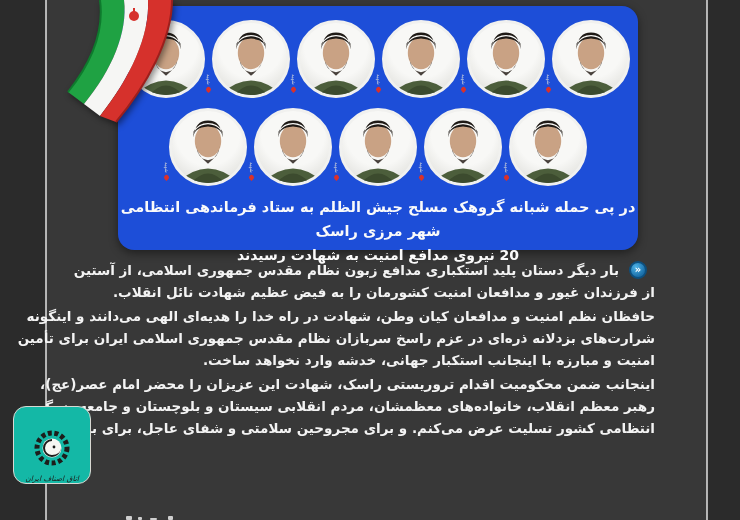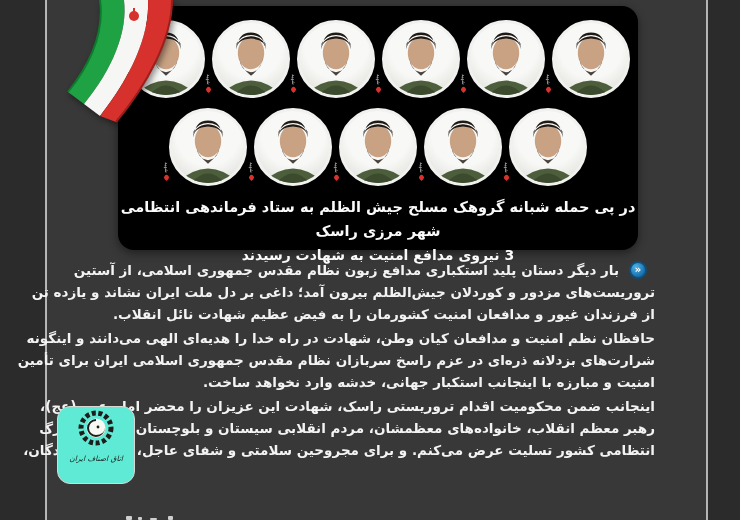--- a/index.html
+++ b/index.html
@@ -8,21 +8,21 @@
     font-family:"DejaVu Sans",sans-serif;
     background:linear-gradient(90deg,#2b2b2b 0,#2b2b2b 46px,#383838 46px,#383838 707px,#2b2b2b 707px);
   }
   .vline{position:absolute;top:0;bottom:0;width:2px;background:rgba(225,225,225,.75);z-index:1;}
   .vline.left{left:45px;}
   .vline.right{left:706px;}
 
   
   .card{
     position:absolute;left:118px;top:6px;width:520px;height:244px;
-    background:#000000;border-radius:16px;z-index:2;
+    background:#1d4ed8;border-radius:16px;z-index:2;
     box-shadow:0 3px 10px rgba(0,0,0,.45);
   }
   .prow{display:flex;justify-content:center;gap:7px;padding-top:14px;}
   .prow.row2{padding-top:10px;}
   .mgroup{position:relative;width:78px;height:78px;flex:0 0 auto;}
   .mcircle{
     box-sizing:border-box;width:78px;height:78px;border:3px solid #f1f1ef;border-radius:50%;
     overflow:hidden;background:radial-gradient(circle at 50% 32%,#f8f8f6 52%,#d7d7d2 100%);
   }
   .mcircle svg{display:block;width:100%;height:100%;}
@@ -60,22 +60,22 @@
     position:absolute;right:8px;top:2px;width:18px;height:18px;border-radius:50%;
     background:radial-gradient(circle at 35% 30%,#4db3e8,#1b6fa9 70%);
     border:2px solid #0d4f7e;box-sizing:border-box;
     display:flex;align-items:center;justify-content:center;
     color:#fff;font-size:10px;line-height:1;font-weight:bold;
   }
 
   
   .logo{
     position:absolute;left:13px;top:406px;width:76px;height:76px;z-index:6;
-    background:#5eead4;border-radius:13px;border:1px solid #d8d8d2;
-    display:flex;flex-direction:column;align-items:center;justify-content:flex-start;margin-left:44px;
+    background:#14b8a6;border-radius:13px;border:1px solid #d8d8d2;
+    display:flex;flex-direction:column;align-items:center;justify-content:flex-end;
   }
   .logo-text{
     font-size:7.5px;color:#1d1d1b;font-style:italic;margin-top:1px;
     direction:rtl;white-space:nowrap;transform:scaleY(.95);
   }
 
   
   .frag{position:absolute;background:#eaeaea;border-radius:1px;opacity:.85;z-index:2;}
 </style>
 </head>
@@ -269,41 +269,40 @@
         <ellipse cx="30" cy="25" rx="11" ry="13.5" fill="#c9a284"></ellipse>
         <path d="M18,22 Q19,8 30,8 Q41,8 42,22 L42,17 Q38,10 30,10 Q22,10 18,17 Z" fill="#1f1a16"></path>
         <path d="M18,22 Q18,12 30,11 Q42,12 42,22 Q42,14 30,13 Q18,14 18,22 Z" fill="#1f1a16"></path>
         <path d="M20,28 Q21,40 30,41 Q39,40 40,28 Q40,36 30,44 Q20,36 20,28 Z" fill="#2a221c" opacity=".85"></path>
       </svg>
     </div>
   </div>
 </div>
   <div class="caption">
     <div class="cap1">در پی حمله شبانه گروهک مسلح جیش الظلم به ستاد فرماندهی انتظامی شهر مرزی راسک</div>
-    <div class="cap2">3 نیروی مدافع امنیت به شهادت رسیدند</div>
+    <div class="cap2">20 نیروی مدافع امنیت به شهادت رسیدند</div>
   </div>
 </div>
 
 <svg class="flag" width="160" height="126" viewBox="0 0 160 126">
   <path d="M62,0 C66,30 54,62 30,92 L46,104 C74,70 90,32 86,0 Z" fill="#1fa243"></path>
   <path d="M86,0 C90,32 74,70 46,104 L62,116 C92,78 112,36 110,0 Z" fill="#f6f6f4"></path>
   <path d="M110,0 C112,36 92,78 62,116 L78,122 C108,86 134,40 134,0 Z" fill="#d6312c"></path>
   <path d="M62,0 C66,30 54,62 30,92" stroke="#0e7a2d" stroke-width="2" fill="none"></path>
   <path d="M134,0 C134,40 108,86 78,122" stroke="#9c1f1c" stroke-width="2" fill="none"></path>
   <g>
     <circle cx="96" cy="16" r="5" fill="#d6312c"></circle>
     <path d="M96,8 L96,13" stroke="#d6312c" stroke-width="2"></path>
   </g>
 </svg>
 
 <div class="statement" id="statement">
   <span class="lead-badge">«</span>
 <div class="para">
       <div class="line first-line">بار دیگر دستان پلید استکباری مدافع زبون نظام مقدس جمهوری اسلامی، از آستین</div>
-      <div class="line">تروریست‌های مزدور و کوردلان جیش‌الظلم بیرون آمد؛ داغی بر دل ملت ایران نشاند و یازده تن</div>
       <div class="line lastline">از فرزندان غیور و مدافعان امنیت کشورمان را به فیض عظیم شهادت نائل انقلاب.</div>
     </div>
     <div class="para">
       <div class="line">حافظان نظم امنیت و مدافعان کیان وطن، شهادت در راه خدا را هدیه‌ای الهی می‌دانند و اینگونه</div>
       <div class="line">شرارت‌های بزدلانه ذره‌ای در عزم راسخ سربازان نظام مقدس جمهوری اسلامی ایران برای تأمین</div>
       <div class="line lastline">امنیت و مبارزه با اینجانب استکبار جهانی، خدشه وارد نخواهد ساخت.</div>
     </div>
     <div class="para">
       <div class="line">اینجانب ضمن محکومیت اقدام تروریستی راسک، شهادت این عزیزان را محضر امام عصر(عج)،</div>
       <div class="line">رهبر معظم انقلاب، خانواده‌های معظمشان، مردم انقلابی سیستان و بلوچستان و جامعه بزرگ</div>

